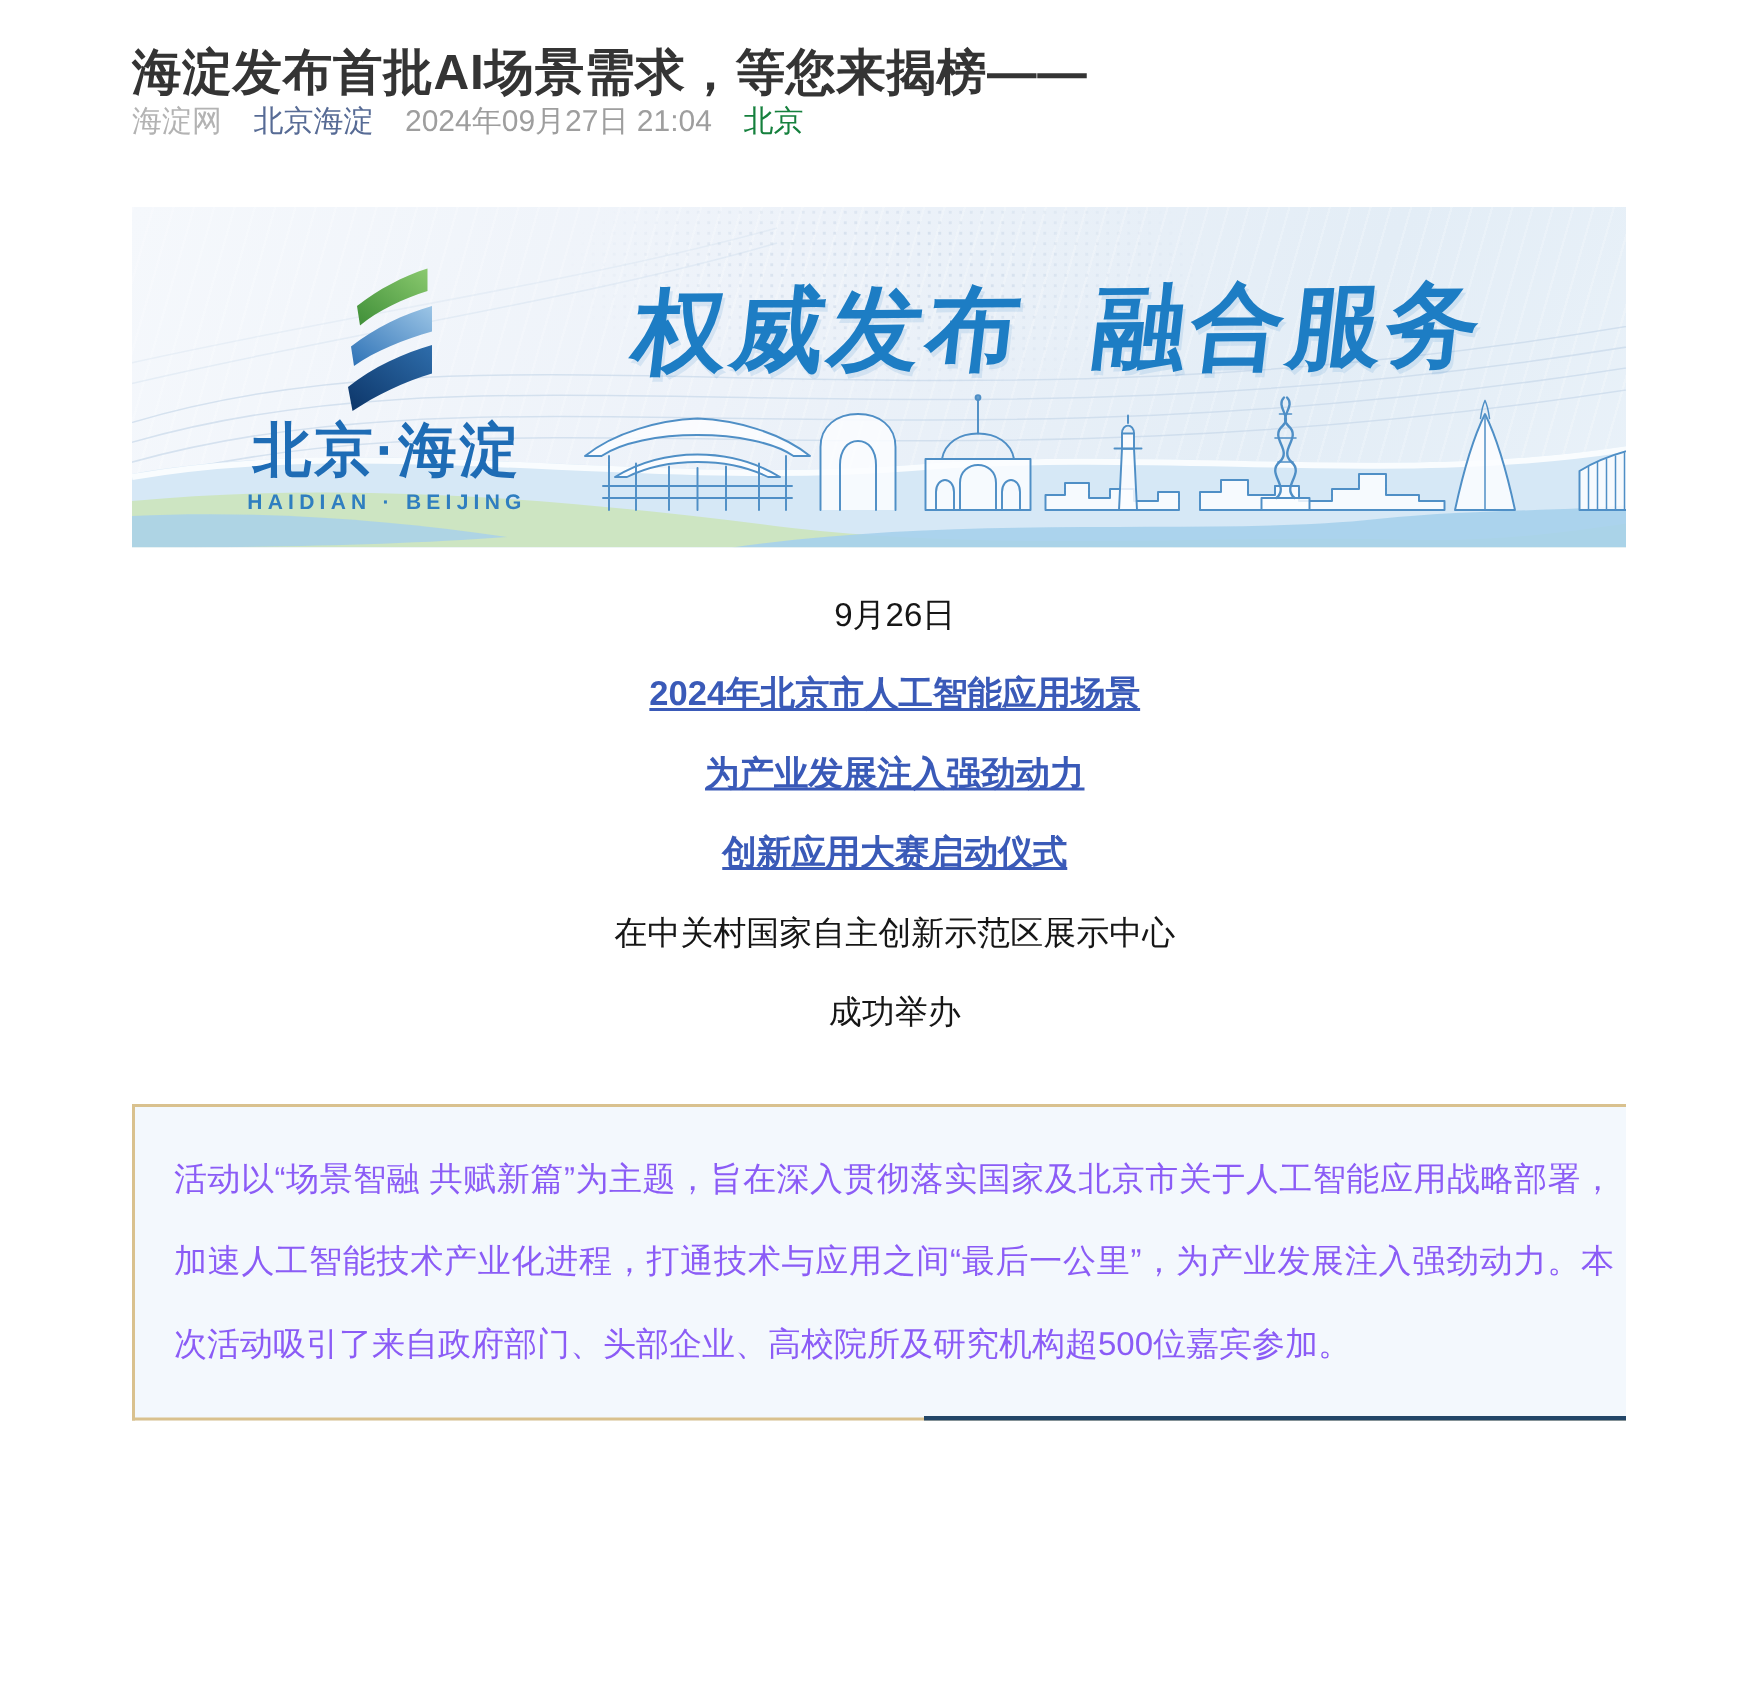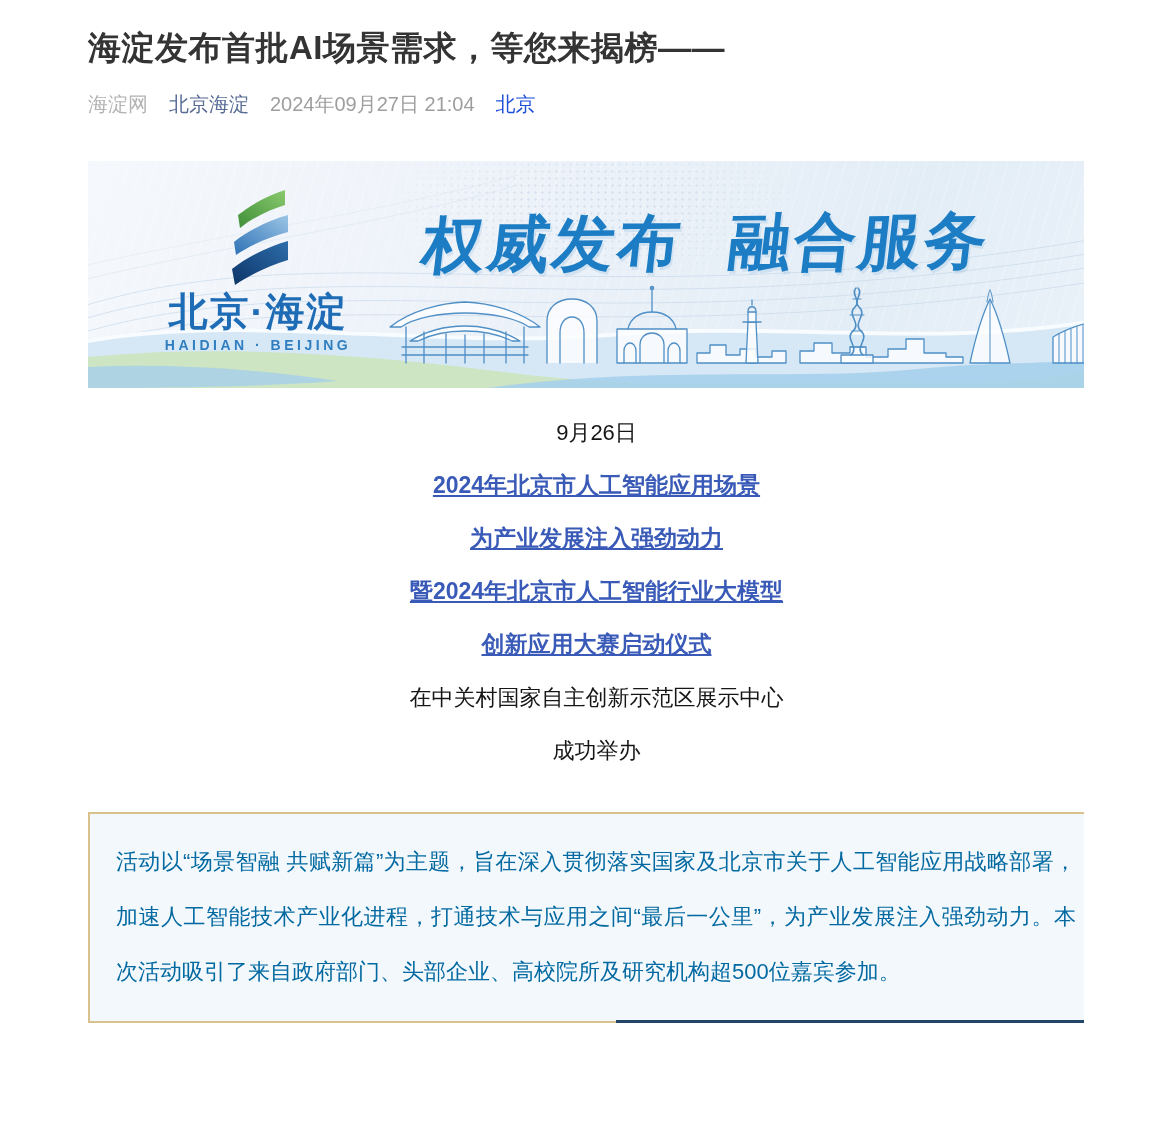--- a/index.html
+++ b/index.html
@@ -7,45 +7,45 @@
     position:relative;width:1084px;height:1128px;overflow:hidden;background:#ffffff;
     font-family:"Liberation Sans",sans-serif;
   }
   .content{margin-left:88px;width:1017px;}
 
   
   .article-title{
     margin:26px 0 0 0;font-size:33px;line-height:43px;font-weight:700;color:#343434;
     letter-spacing:0.5px;
   }
-  .meta-row{margin-top:23px;display:flex;align-items:baseline;gap:21px;font-size:20px;line-height:24px;}
+  .meta-row{display:flex;align-items:baseline;gap:21px;font-size:20px;line-height:24px;}
   .meta-source{color:#b3b3b3;}
   .meta-account{color:#576b95;cursor:pointer;}
   .meta-datetime{color:#9e9e9e;text-align:center;}
-  .meta-location{color:#1d4ed8;}
+  .meta-location{color:#15803d;}
 
   
   .banner{
     position:relative;margin-top:45px;width:1017px;height:227px;overflow:hidden;
     background:linear-gradient(118deg,#f5f8fc 0%,#edf2f9 40%,#e3edf6 75%,#eaf2f9 100%);
   }
   .banner-streaks{
     position:absolute;inset:0;
     background:repeating-linear-gradient(106deg,rgba(255,255,255,.6) 0 1.5px,rgba(255,255,255,0) 1.5px 13px);
     opacity:.35;pointer-events:none;
   }
   .banner-dots{
     position:absolute;left:290px;top:0;width:430px;height:125px;
     background-image:radial-gradient(rgba(150,175,205,.5) 1.1px,rgba(0,0,0,0) 1.2px);
     background-size:7px 7px;opacity:.45;
     -webkit-mask-image:radial-gradient(ellipse at 50% 35%,#000 25%,rgba(0,0,0,0) 72%);
     mask-image:radial-gradient(ellipse at 50% 35%,#000 25%,rgba(0,0,0,0) 72%);
   }
   .banner-art{position:absolute;left:0;top:0;width:1017px;height:227px;}
-  .banner-logo{position:absolute;left:60px;top:0;width:220px;text-align:center;}
+  .banner-logo{position:absolute;left:60px;top:12px;width:220px;text-align:center;}
   .logo-ribbon{display:block;margin:24px auto 4px auto;}
   .logo-cn{font-size:39px;font-weight:700;color:#1e6cb5;letter-spacing:2px;line-height:42px;}
   .logo-en{margin-top:4px;font-size:14px;font-weight:700;color:#2f7ec0;letter-spacing:3.5px;}
   .banner-slogan{
     position:absolute;left:298px;top:42px;width:640px;text-align:center;white-space:nowrap;
     font-size:62px;line-height:80px;font-weight:900;color:#1d7dc4;
     letter-spacing:3px;word-spacing:26px;
     transform:skewX(-7deg) rotate(-0.5deg);
     text-shadow:2px 3px 0 rgba(29,125,196,0.12);
   }
@@ -59,21 +59,21 @@
 
   
   .quote-box{
     position:relative;margin-top:35px;background:#f3f8fd;
     border:2px solid #d9c18e;border-right:3px solid #224668;
     padding:20px 26px 22px 26px;box-sizing:border-box;
   }
   .quote-box::after{
     content:"";position:absolute;bottom:-2px;left:52%;right:-3px;height:3px;background:#224668;
   }
-  .quote-box p{margin:0;font-size:22px;line-height:55px;color:#0369a1;text-align:justify;}
+  .quote-box p{margin:0;font-size:22px;line-height:55px;color:#8b5cf6;text-align:justify;}
 </style>
 </head>
 <body>
 
 <div class="page">
   <div class="content">
 
     <h1 class="article-title">海淀发布首批AI场景需求，等您来揭榜——</h1>
 
     <div class="meta-row">
@@ -175,21 +175,20 @@
         <div class="logo-en">HAIDIAN · BEIJING</div>
       </div>
 
       <div class="banner-slogan">权威发布 融合服务</div>
     </div>
 
     <div class="center-block">
       <p class="date-line">9月26日</p>
       <p class="hl-line">2024年北京市人工智能应用场景</p>
       <p class="hl-line">为产业发展注入强劲动力</p>
-      <p class="hl-line">暨2024年北京市人工智能行业大模型</p>
       <p class="hl-line">创新应用大赛启动仪式</p>
       <p class="plain-line">在中关村国家自主创新示范区展示中心</p>
       <p class="plain-line">成功举办</p>
     </div>
 
     <div class="quote-box">
       <p>活动以“场景智融 共赋新篇”为主题，旨在深入贯彻落实国家及北京市关于人工智能应用战略部署，加速人工智能技术产业化进程，打通技术与应用之间“最后一公里”，为产业发展注入强劲动力。本次活动吸引了来自政府部门、头部企业、高校院所及研究机构超500位嘉宾参加。</p>
     </div>
 
   </div>

